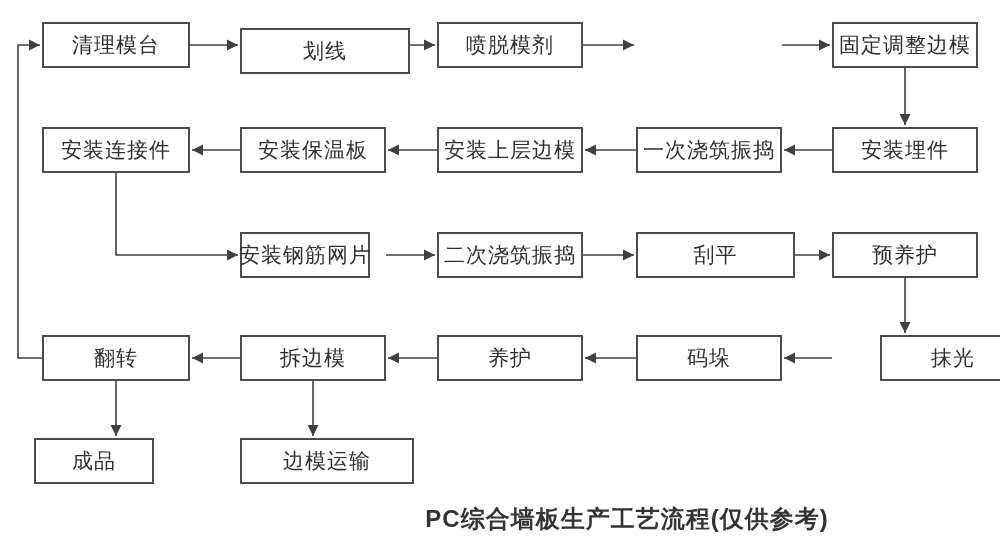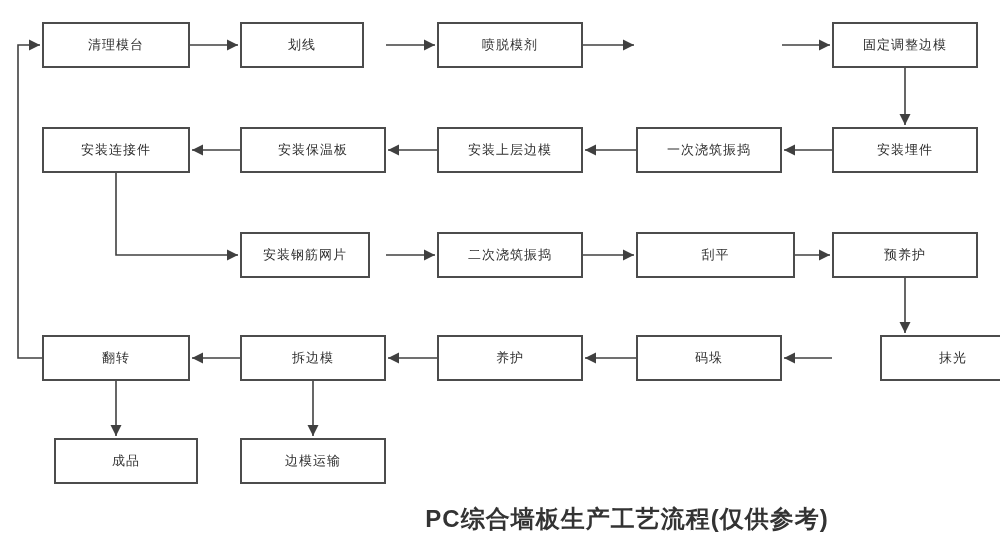--- a/index.html
+++ b/index.html
@@ -18,21 +18,21 @@
   }
   .node {
     position: absolute;
     height: 46px;
     box-sizing: border-box;
     border: 2px solid #4c4c4c;
     background: #ffffff;
     display: flex;
     align-items: center;
     justify-content: center;
-    font-size: 13px;
+    font-size: 21px;
     color: #2e2e2e;
     letter-spacing: 1px;
     white-space: nowrap;
   }
   .diagram-title {
     position: absolute;
     top: 503px;
     left: 627px;
     transform: translateX(-50%);
     font-size: 24px;
@@ -86,21 +86,21 @@
 
     <polyline class="edge" points="42,358 18,358 18,45 40,45" marker-end="url(#arrow)"></polyline>
 
     <line class="edge" x1="116" y1="381" x2="116" y2="436" marker-end="url(#arrow)"></line>
     <line class="edge" x1="313" y1="381" x2="313" y2="436" marker-end="url(#arrow)"></line>
   </svg>
 
   <div class="node" style="left:42px; top:22px; width:148px">
     <span>清理模台</span>
   </div>
-  <div class="node" style="left:240px; top:22px; width:124px">
+  <div class="node" style="left:240px; top:28px; width:170px">
     <span>划线</span>
   </div>
   <div class="node" style="left:437px; top:22px; width:146px">
     <span>喷脱模剂</span>
   </div>
   <div class="node" style="left:832px; top:22px; width:146px">
     <span>固定调整边模</span>
   </div>
 
   <div class="node" style="left:42px; top:127px; width:148px">
@@ -141,22 +141,22 @@
   <div class="node" style="left:437px; top:335px; width:146px">
     <span>养护</span>
   </div>
   <div class="node" style="left:636px; top:335px; width:146px">
     <span>码垛</span>
   </div>
   <div class="node" style="left:880px; top:335px; width:146px">
     <span>抹光</span>
   </div>
 
-  <div class="node" style="left:54px; top:438px; width:144px">
+  <div class="node" style="left:34px; top:438px; width:120px">
     <span>成品</span>
   </div>
-  <div class="node" style="left:240px; top:438px; width:146px">
+  <div class="node" style="left:240px; top:438px; width:174px">
     <span>边模运输</span>
   </div>
 
   <div class="diagram-title">PC综合墙板生产工艺流程(仅供参考)</div>
 
 </div>
 
 </body></html>

